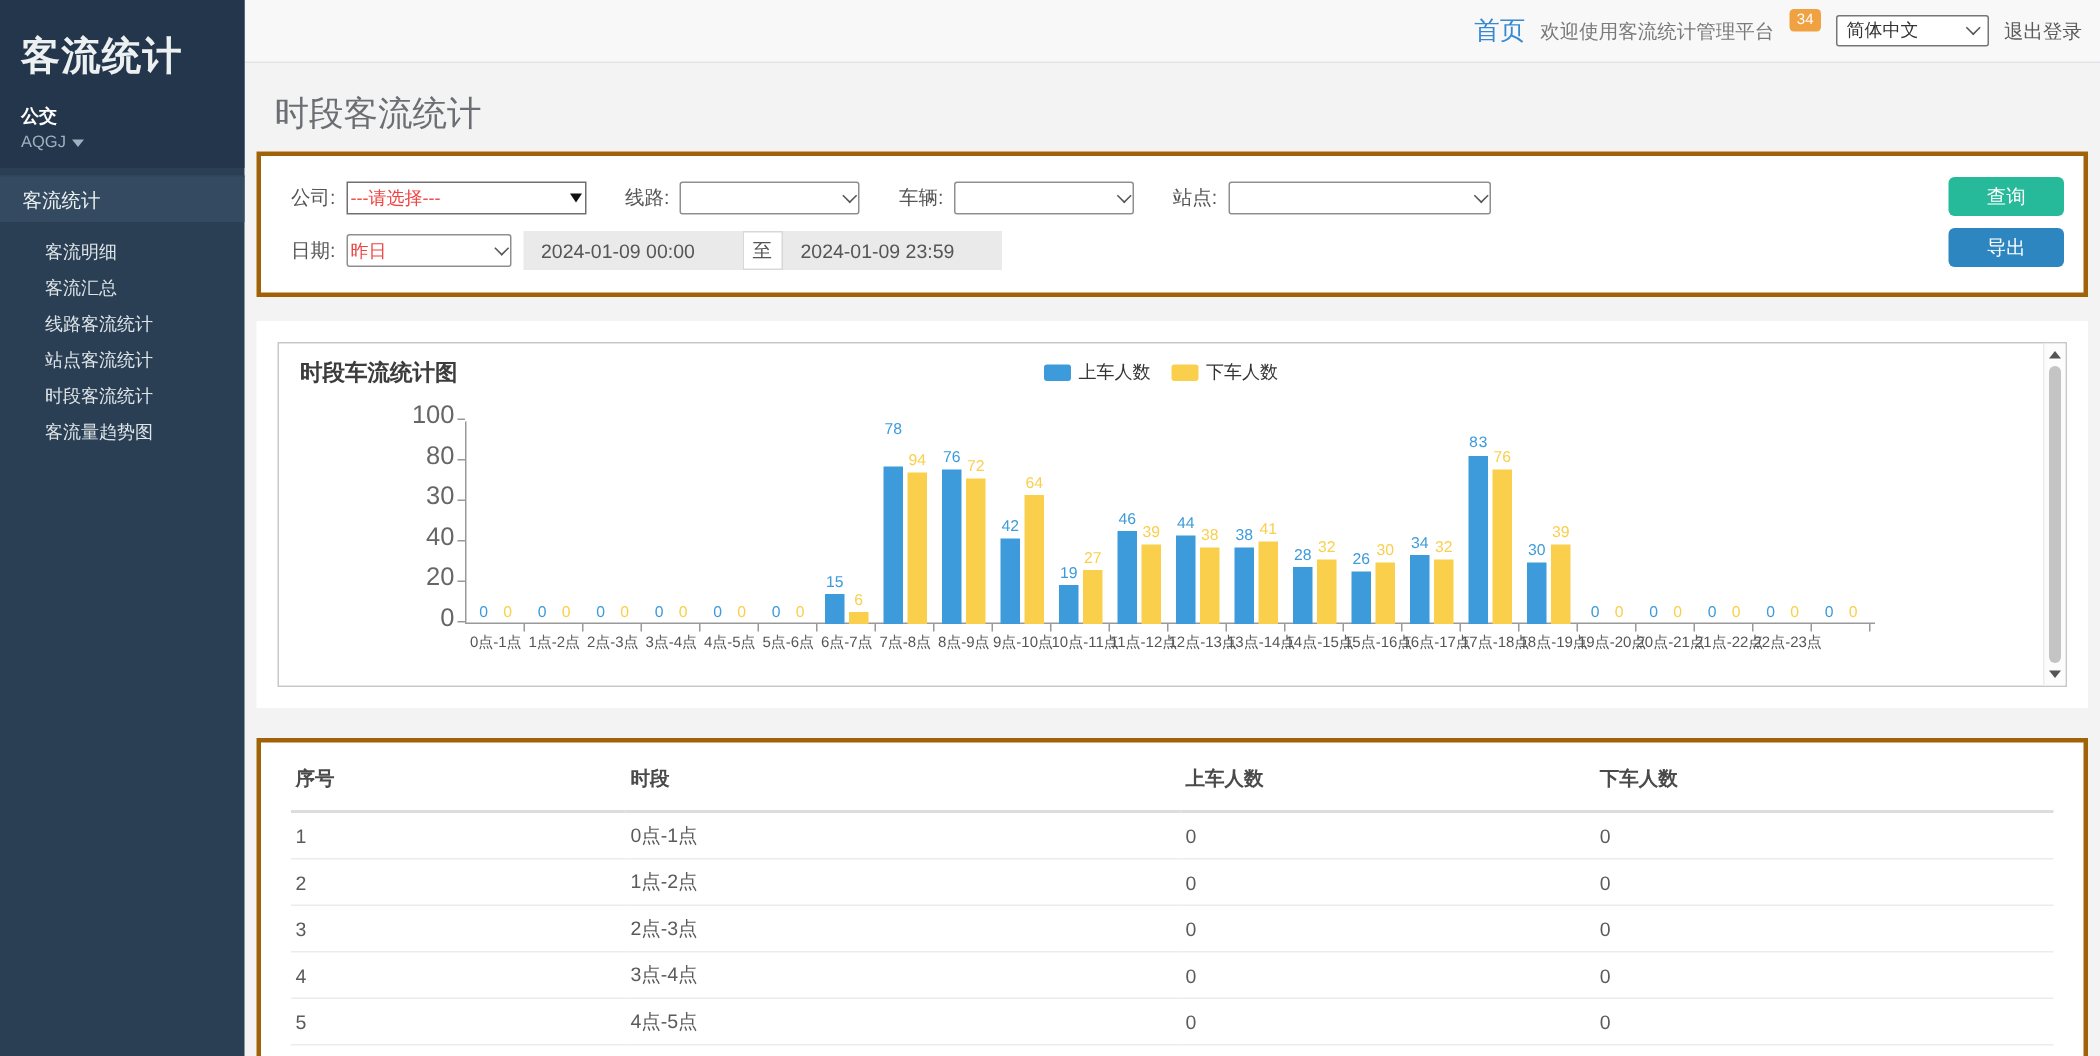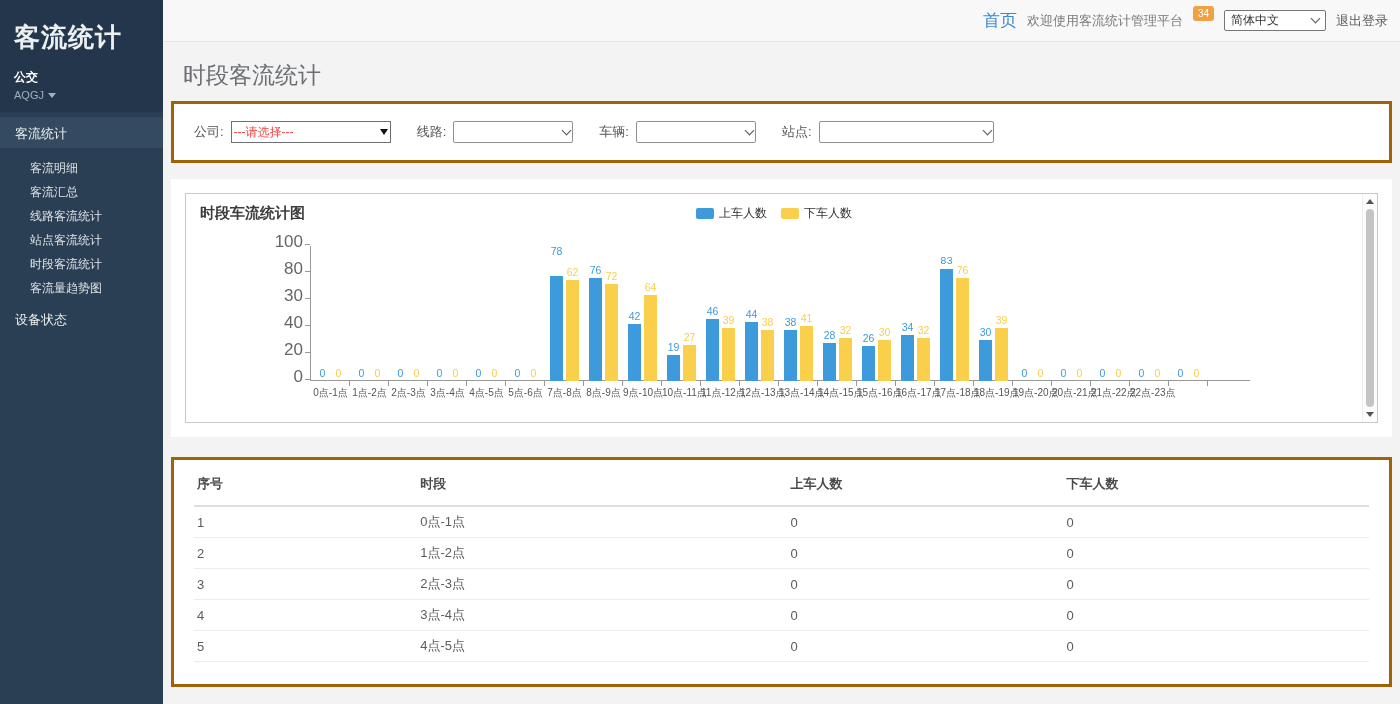--- a/index.html
+++ b/index.html
@@ -118,21 +118,20 @@
     <div class="menu-gap"></div>
     <div id="sidebar-children">
         <div class="menu-child">客流明细</div>
         <div class="menu-child">客流汇总</div>
         <div class="menu-child">线路客流统计</div>
         <div class="menu-child">站点客流统计</div>
         <div class="menu-child">时段客流统计</div>
         <div class="menu-child">客流量趋势图</div>
       </div>
     <div id="sidebar-sections">
-        <div class="menu-section">设备状态</div>
       </div>
   </div>
 </div>
 
 <div class="topnav">
   <span class="home-link">首页</span>
   <span class="welcome">欢迎使用客流统计管理平台</span>
   <span class="nav-badge">34</span>
   <div class="lang-select">
     <span>简体中文</span>
@@ -165,20 +164,35 @@
       <div class="sel w120">
         <span></span>
         <span class="chev"></span>
       </div>
       <span class="f-gap"></span>
       <span class="f-label">站点:</span>
       <div class="sel w175">
         <span></span>
         <span class="chev"></span>
       </div>
+    </div>
+    <div class="f-row">
+      <span class="f-label">日期:</span>
+      <div class="sel w110">
+        <span>昨日</span>
+        <span class="chev"></span>
+      </div>
+      <span style="width:8px"></span>
+      <div class="date-input">2024-01-09 00:00</div>
+      <div class="date-sep">至</div>
+      <div class="date-input">2024-01-09 23:59</div>
+    </div>
+    <div class="btn-col">
+      <button class="btn btn-query">查询</button>
+      <button class="btn btn-export">导出</button>
     </div>
   </div>
 
   <div class="card chart-card">
     <div class="chart-box">
       <div class="chart-head">时段车流统计图</div>
       <div class="legend" id="legend">
           <div class="legend-item">
             <div class="legend-swatch" style="background: rgb(61, 155, 219);"></div>
             <span>上车人数</span>
@@ -228,24 +242,32 @@
               <div class="xlab">4点-5点</div>
               <div class="xtick" style="left: 38px;"></div>
             </div>
             <div class="cell">
               <div class="bval b0" style="bottom: 2px; color: rgb(61, 155, 219);">0</div>
               <div class="bval b1" style="bottom: 2px; color: rgb(249, 207, 76);">0</div>
               <div class="xlab">5点-6点</div>
               <div class="xtick" style="left: 38px;"></div>
             </div>
             <div class="cell">
+              <div class="bar b0" style="height: 20px; background: rgb(61, 155, 219);"></div>
+              <div class="bval b0" style="bottom: 22px; color: rgb(61, 155, 219);">15</div>
+              <div class="bar b1" style="height: 8px; background: rgb(249, 207, 76);"></div>
+              <div class="bval b1" style="bottom: 10px; color: rgb(249, 207, 76);">6</div>
+              <div class="xlab">6点-7点</div>
+              <div class="xtick" style="left: 38px;"></div>
+            </div>
+            <div class="cell">
               <div class="bar b0" style="height: 105px; background: rgb(61, 155, 219);"></div>
               <div class="bval b0" style="bottom: 124px; color: rgb(61, 155, 219);">78</div>
               <div class="bar b1" style="height: 101px; background: rgb(249, 207, 76);"></div>
-              <div class="bval b1" style="bottom: 103px; color: rgb(249, 207, 76);">62</div>
+              <div class="bval b1" style="bottom: 103px; color: rgb(249, 207, 76);">94</div>
               <div class="xlab">7点-8点</div>
               <div class="xtick" style="left: 38px;"></div>
             </div>
             <div class="cell">
               <div class="bar b0" style="height: 103px; background: rgb(61, 155, 219);"></div>
               <div class="bval b0" style="bottom: 105px; color: rgb(61, 155, 219);">76</div>
               <div class="bar b1" style="height: 97px; background: rgb(249, 207, 76);"></div>
               <div class="bval b1" style="bottom: 99px; color: rgb(249, 207, 76);">72</div>
               <div class="xlab">8点-9点</div>
               <div class="xtick" style="left: 38px;"></div>

